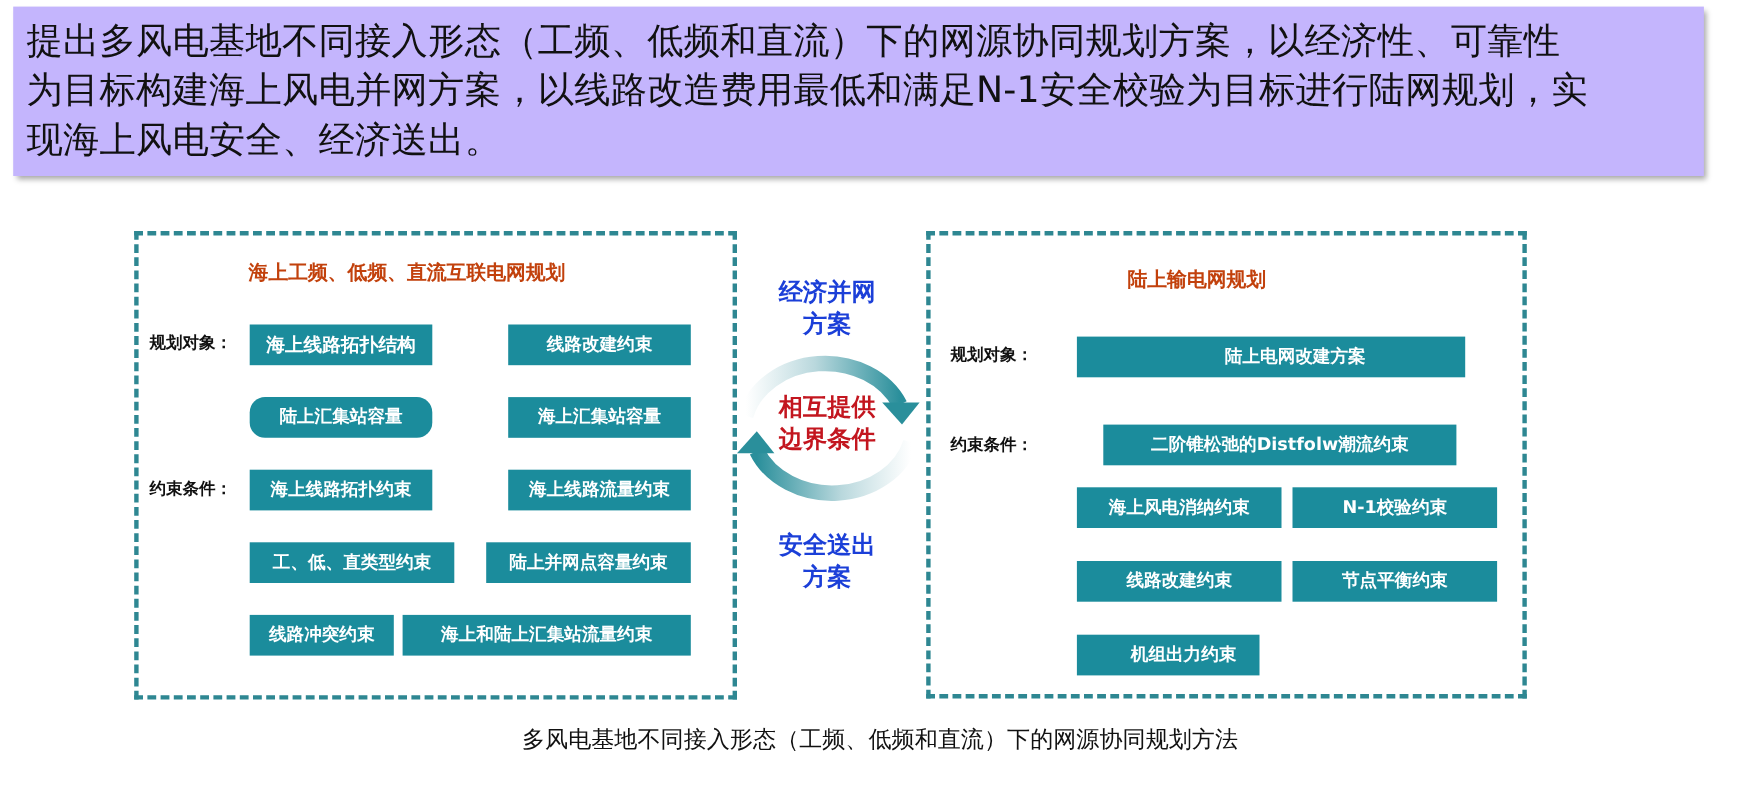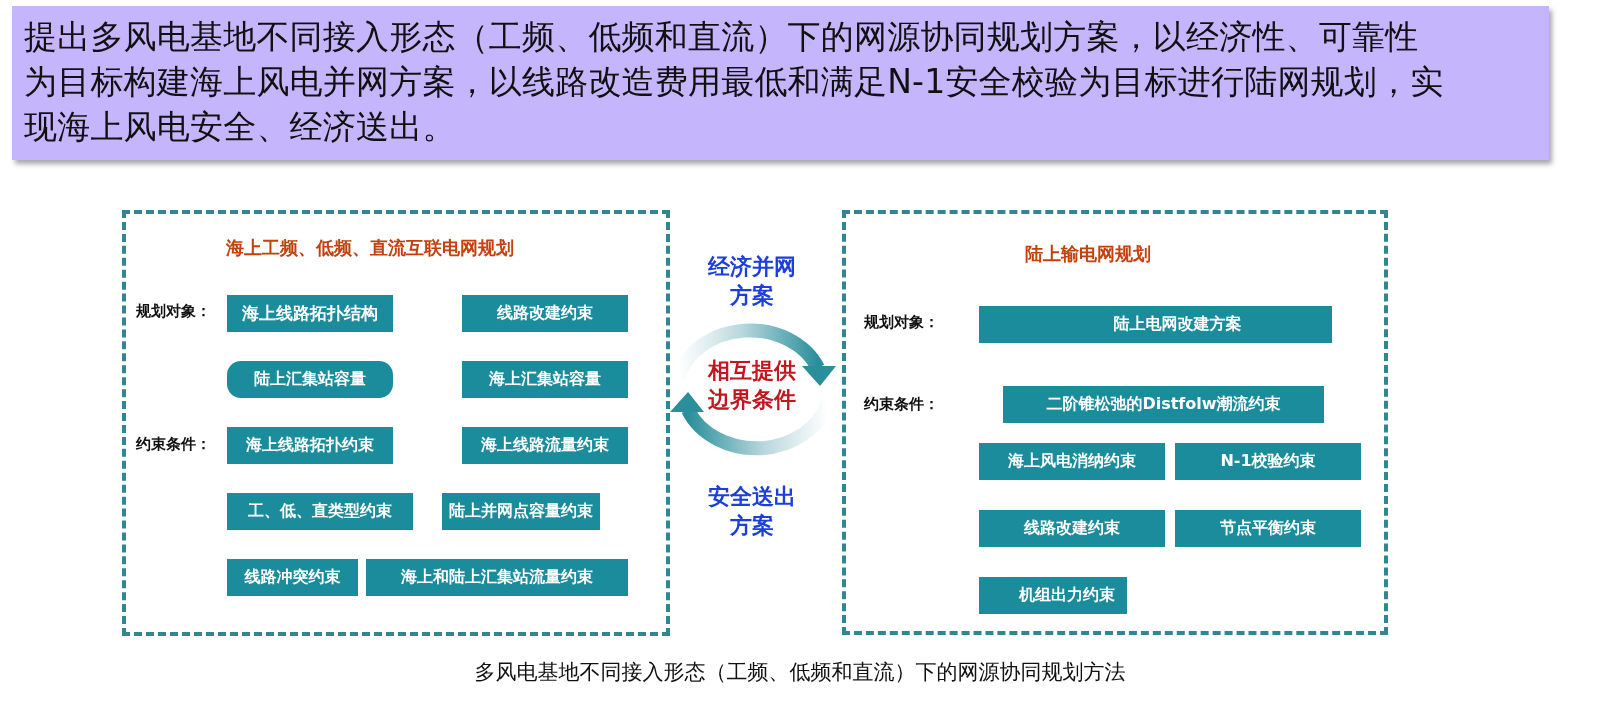--- a/index.html
+++ b/index.html
@@ -64,21 +64,21 @@
 <div class="label" style="left:136px; top:435px;">约束条件：</div>
 
 <div class="chip" style="left:227px; top:295px; width:166px; height:37px; font-size:17px;">海上线路拓扑结构</div>
 <div class="chip" style="left:462px; top:295px; width:166px; height:37px;">线路改建约束</div>
 <div class="chip" style="left:227px; top:361px; width:166px; height:37px;border-radius:14px;">陆上汇集站容量</div>
 <div class="chip" style="left:462px; top:361px; width:166px; height:37px;">海上汇集站容量</div>
 
 <div class="chip" style="left:227px; top:427px; width:166px; height:37px;">海上线路拓扑约束</div>
 <div class="chip" style="left:462px; top:427px; width:166px; height:37px;">海上线路流量约束</div>
 <div class="chip" style="left:227px; top:493px; width:186px; height:37px;">工、低、直类型约束</div>
-<div class="chip" style="left:442px; top:493px; width:158px; height:37px;">陆上并网点容量约束</div>
+<div class="chip" style="left:442px; top:493px; width:186px; height:37px;">陆上并网点容量约束</div>
 <div class="chip" style="left:227px; top:559px; width:131px; height:37px;">线路冲突约束</div>
 <div class="chip" style="left:366px; top:559px; width:262px; height:37px;">海上和陆上汇集站流量约束</div>
 
 <div class="mid-text blue" style="left:690px; top:252px; width:124px;">
   <div>经济并网</div>
   <div>方案</div>
 </div>
 
 <svg class="cycle" width="170" height="148" viewBox="0 0 170 148">
   <defs>
@@ -116,15 +116,15 @@
 <div class="label" style="left:864px; top:313px;">规划对象：</div>
 <div class="label" style="left:864px; top:395px;">约束条件：</div>
 
 <div class="chip" style="left:979px; top:306px; width:353px; height:37px;padding-left:44px;">陆上电网改建方案</div>
 
 <div class="chip" style="left:979px; top:386px; width:321px; height:37px;margin-left:24px;">二阶锥松弛的Distfolw潮流约束</div>
 <div class="chip" style="left:979px; top:443px; width:186px; height:37px;">海上风电消纳约束</div>
 <div class="chip" style="left:1175px; top:443px; width:186px; height:37px;">N-1校验约束</div>
 <div class="chip" style="left:979px; top:510px; width:186px; height:37px;">线路改建约束</div>
 <div class="chip" style="left:1175px; top:510px; width:186px; height:37px;">节点平衡约束</div>
-<div class="chip" style="left:979px; top:577px; width:148px; height:37px;padding-left:28px;">机组出力约束</div>
+<div class="chip" style="left:979px; top:577px; width:166px; height:37px;padding-left:28px;">机组出力约束</div>
 
 <div class="caption">多风电基地不同接入形态（工频、低频和直流）下的网源协同规划方法</div>
 
 </body></html>

